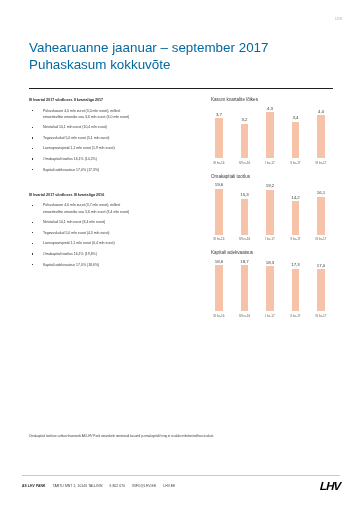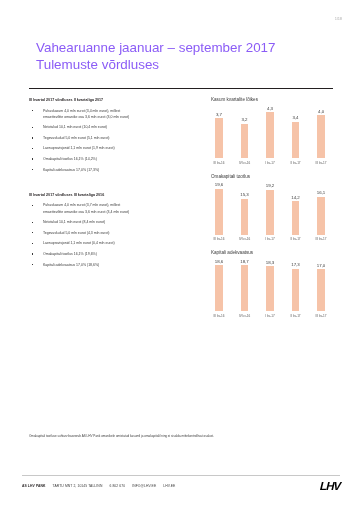--- a/index.html
+++ b/index.html
@@ -28,23 +28,22 @@
   
   .title-block {
     position: absolute;
     left: 29px; top: 40px;
     width: 300px;
   }
   .title-line {
     font-size: 13.4px;
     font-weight: 400;
     line-height: 16.5px;
-    color: #8b5cf6;
+    color: #0369a1;
     white-space: nowrap;
-    margin-left: 7px;
   }
 
   
   .head-rule {
     position: absolute;
     left: 29px; top: 88px;
     width: 304px; height: 1.1px;
     background: #231f20;
   }
 
@@ -194,21 +193,21 @@
 </style>
 </head>
 <body>
 
 <div class="slide">
 
   <div class="page-num">1/18</div>
 
   <div class="title-block">
     <div class="title-line">Vahearuanne jaanuar – september 2017</div>
-    <div class="title-line">Tulemuste võrdluses</div>
+    <div class="title-line">Puhaskasum kokkuvõte</div>
   </div>
 
   <div class="head-rule"></div>
 
   <div class="left-col">
       <div class="block">
         <div class="block-head">III kvartal 2017 võrdluses II kvartaliga 2017</div>
         <ul class="bullets">
           <li><span>Puhaskasum 4,0 mln eurot (3,4 mln eurot), millest</span><span class="sub">emaettevõtte omanike osa 3,6 mln eurot (3,0 mln eurot)</span></li>
           <li><span>Netotulud 10,1 mln eurot (10,4 mln eurot)</span></li>

